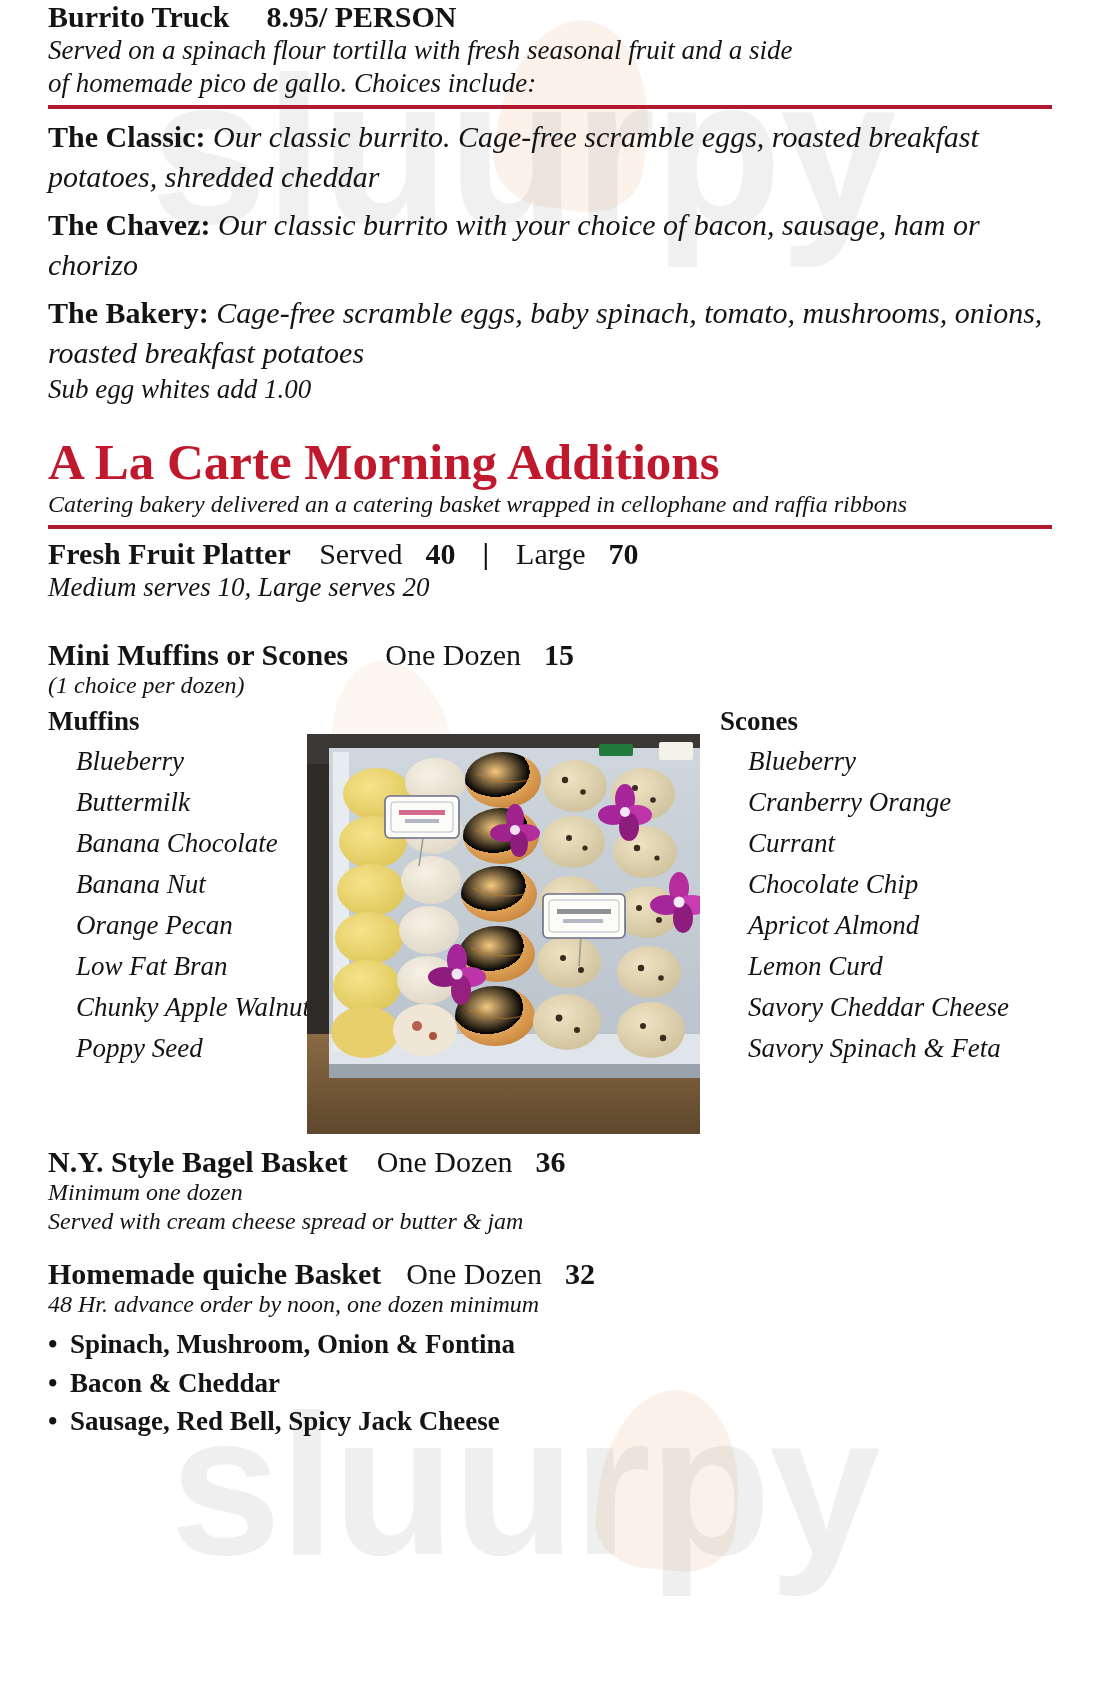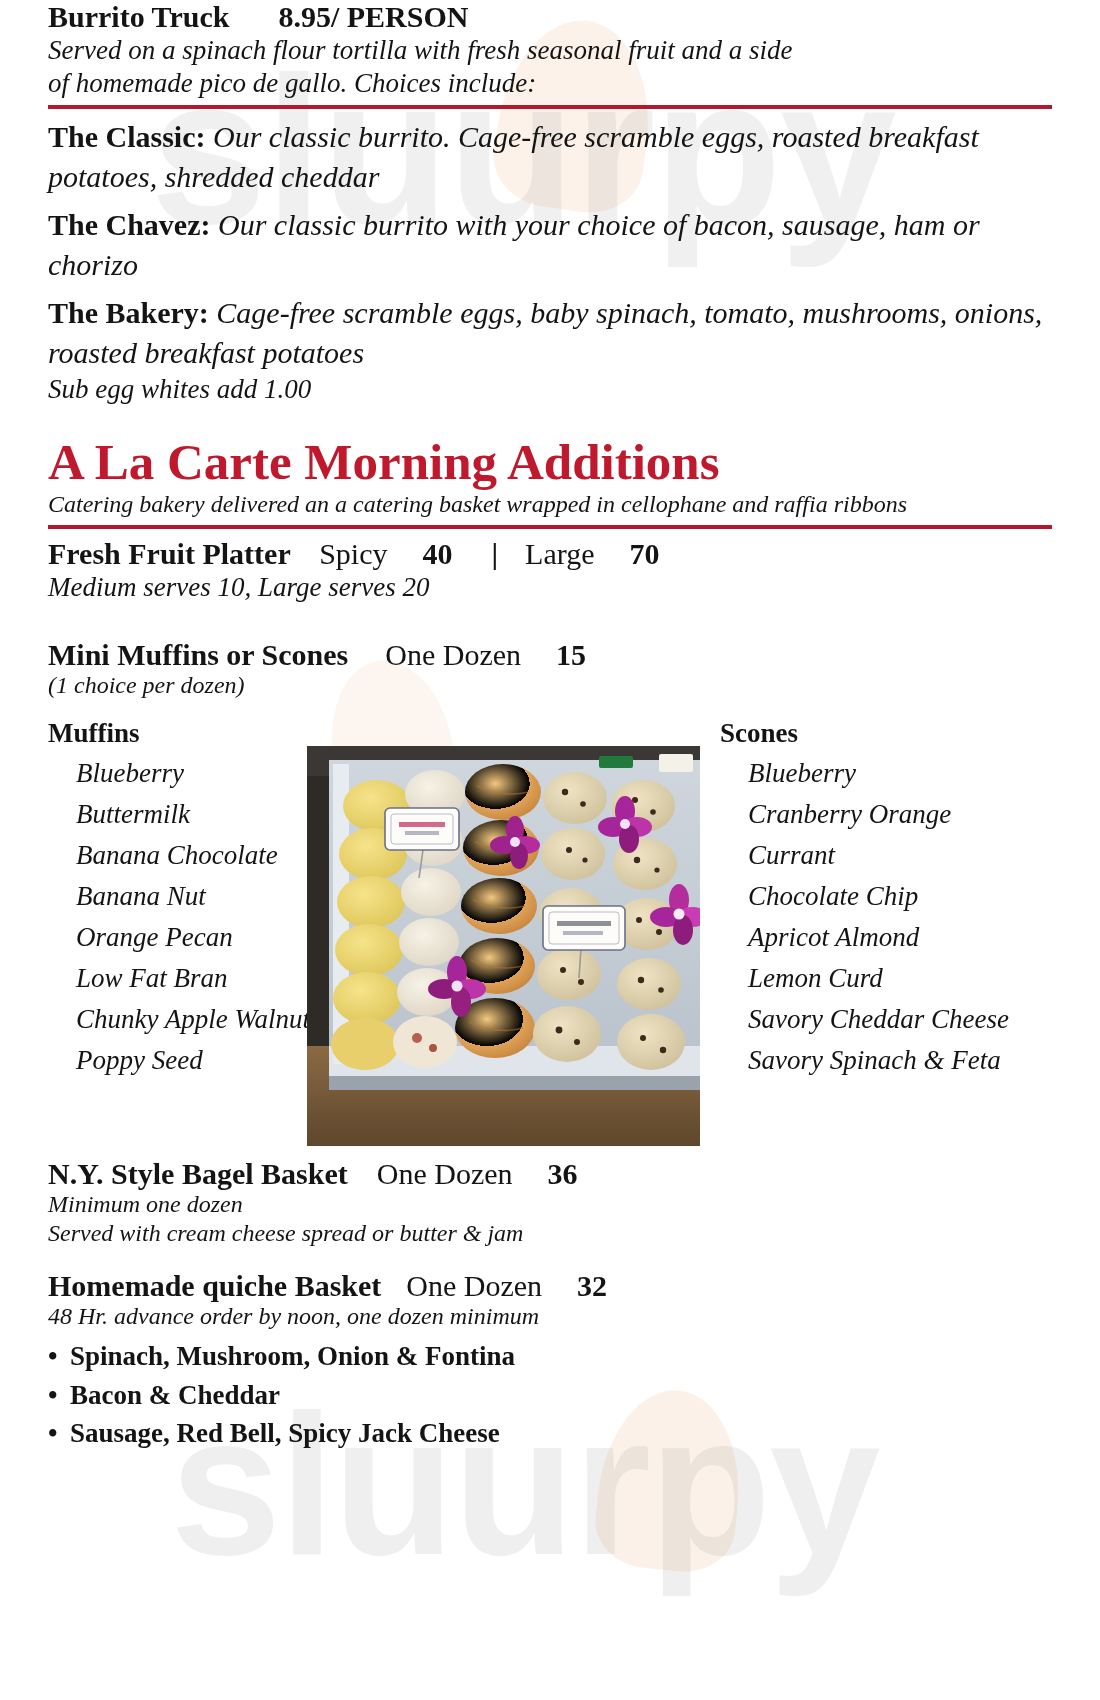--- a/index.html
+++ b/index.html
@@ -79,21 +79,20 @@
     line-height: 1.12;
     margin: 0;
     white-space: nowrap;
   }
   .item-title .price,
   .item-title .qty {
     font-weight: 400;
   }
   .item-title .price-num {
     font-weight: 700;
-    margin-left: 12px;
   }
   .desc {
     font-style: italic;
     font-size: 27px;
     line-height: 1.22;
     margin: 0;
   }
   .desc-small {
     font-style: italic;
     font-size: 24px;
@@ -125,21 +124,21 @@
     color: #c0182c;
     font-weight: 700;
     font-size: 51px;
     line-height: 1.1;
     margin: 0;
   }
 
   
   .choices {
     position: relative;
-    margin-top: 16px;
+    margin-top: 4px;
     min-height: 420px;
   }
   .col-head {
     font-weight: 700;
     font-size: 27px;
     line-height: 1.2;
     margin: 0 0 4px 0;
   }
   .choice-list {
     list-style: none;
@@ -244,21 +243,21 @@
   <div>
     <h2 class="section-heading">A La Carte Morning Additions</h2>
     <p class="desc-small">Catering bakery delivered an a catering basket wrapped in cellophane and raffia ribbons</p>
     <div class="rule"></div>
   </div>
 
   <div>
     <div class="item-title">
       <span>Fresh Fruit Platter</span>
       <span style="display:inline-block;width:14px"></span>
-      <span class="qty">Spicy</span>
+      <span class="qty">Served</span>
       <span style="display:inline-block;width:8px"></span>
       <span class="price-num">40</span>
       <span style="display:inline-block;width:12px"></span>
       <span class="price-num">|</span>
       <span style="display:inline-block;width:12px"></span>
       <span class="qty">Large</span>
       <span style="display:inline-block;width:8px"></span>
       <span class="price-num">70</span>
     </div>
     <p class="desc">Medium serves 10, Large serves 20</p>

